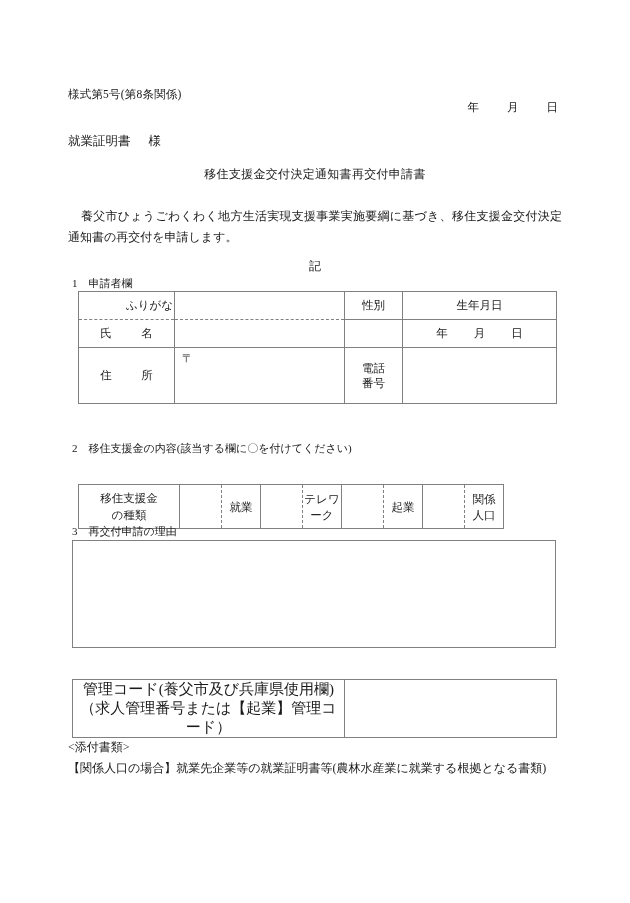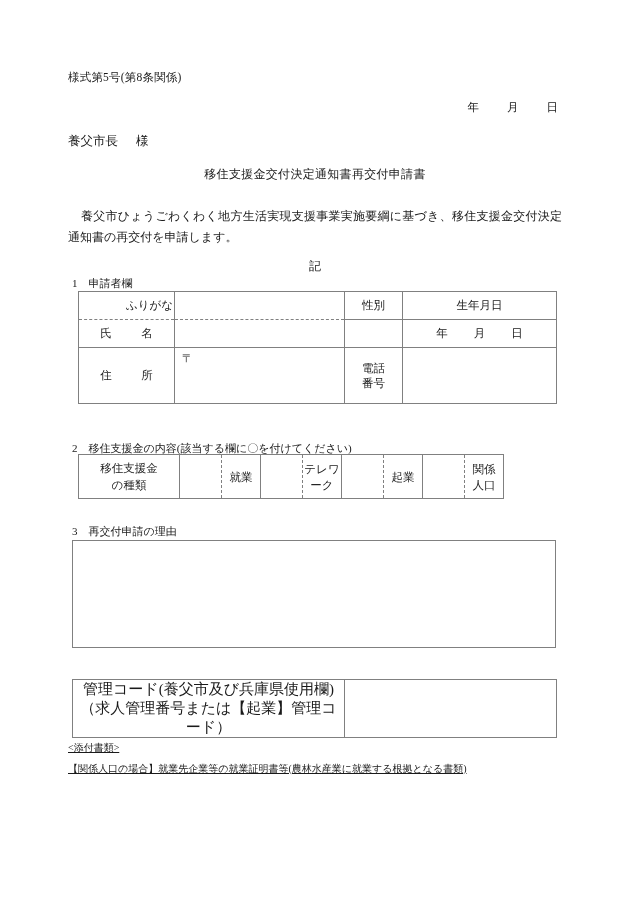--- a/index.html
+++ b/index.html
@@ -17,21 +17,21 @@
     position: absolute;
     left: 0; top: 0;
     width: 630px;
     height: 903px;
     padding: 0;
   }
 
   
   .form-no {
     position: absolute;
-    left: 68px; top: 70px;
+    left: 68px; top: 87px;
     font-size: 11.5px;
     letter-spacing: 0.2px;
     white-space: nowrap;
   }
   .date-line {
     position: absolute;
     left: 0; top: 100px;
     width: 630px;
     padding-right: 72px;
     text-align: right;
@@ -130,21 +130,21 @@
   .dob-val .d-y { margin-right: 26px; }
   .dob-val .d-m { margin-right: 26px; }
   .tel-stack {
     line-height: 15px;
     font-size: 11.5px;
   }
   .mail-label { font-size: 11px; letter-spacing: 0.5px; }
 
   
   #support-table {
-    left: 78px; top: 454px;
+    left: 78px; top: 484px;
     width: 425px;
   }
   #support-table td { height: 44px; }
   .st-kind {
     font-size: 11.5px;
     line-height: 17px;
   }
   .st-mark { border-right: 1px dashed #808080 !important; }
   .st-label {
     border-left: none !important;
@@ -170,40 +170,39 @@
   .mgmt-label {
     font-size: 15px;
     line-height: 19px;
   }
 
   
   .attach {
     position: absolute;
     left: 68px; top: 738px;
     width: 510px;
-    font-size: 10px;
+    font-size: 12px;
     line-height: 19.5px;
-    text-decoration: underline;
   }
   .attach .att-line { white-space: nowrap; }
   .attach .att-head { margin-bottom: 1px; }
 </style>
 </head>
 <body>
 
 <div class="page">
 
   <div class="form-no">様式第5号(第8条関係)</div>
 
   <div class="date-line">
     <span class="dl-y">年</span><span class="dl-m">月</span><span class="dl-d">日</span>
   </div>
 
   <div class="addressee">
-    <span>養父市長</span><span class="sama">様</span>
+    <span>就業証明書</span><span class="sama">様</span>
   </div>
 
   <div class="doc-title">移住支援金交付決定通知書再交付申請書</div>
 
   <div class="body-para">養父市ひょうごわくわく地方生活実現支援事業実施要綱に基づき、移住支援金交付決定通知書の再交付を申請します。</div>
 
   <div class="ki-mark">記</div>
 
   <div class="sec-head sec-1">
     <span class="num">1</span><span>申請者欄</span>

